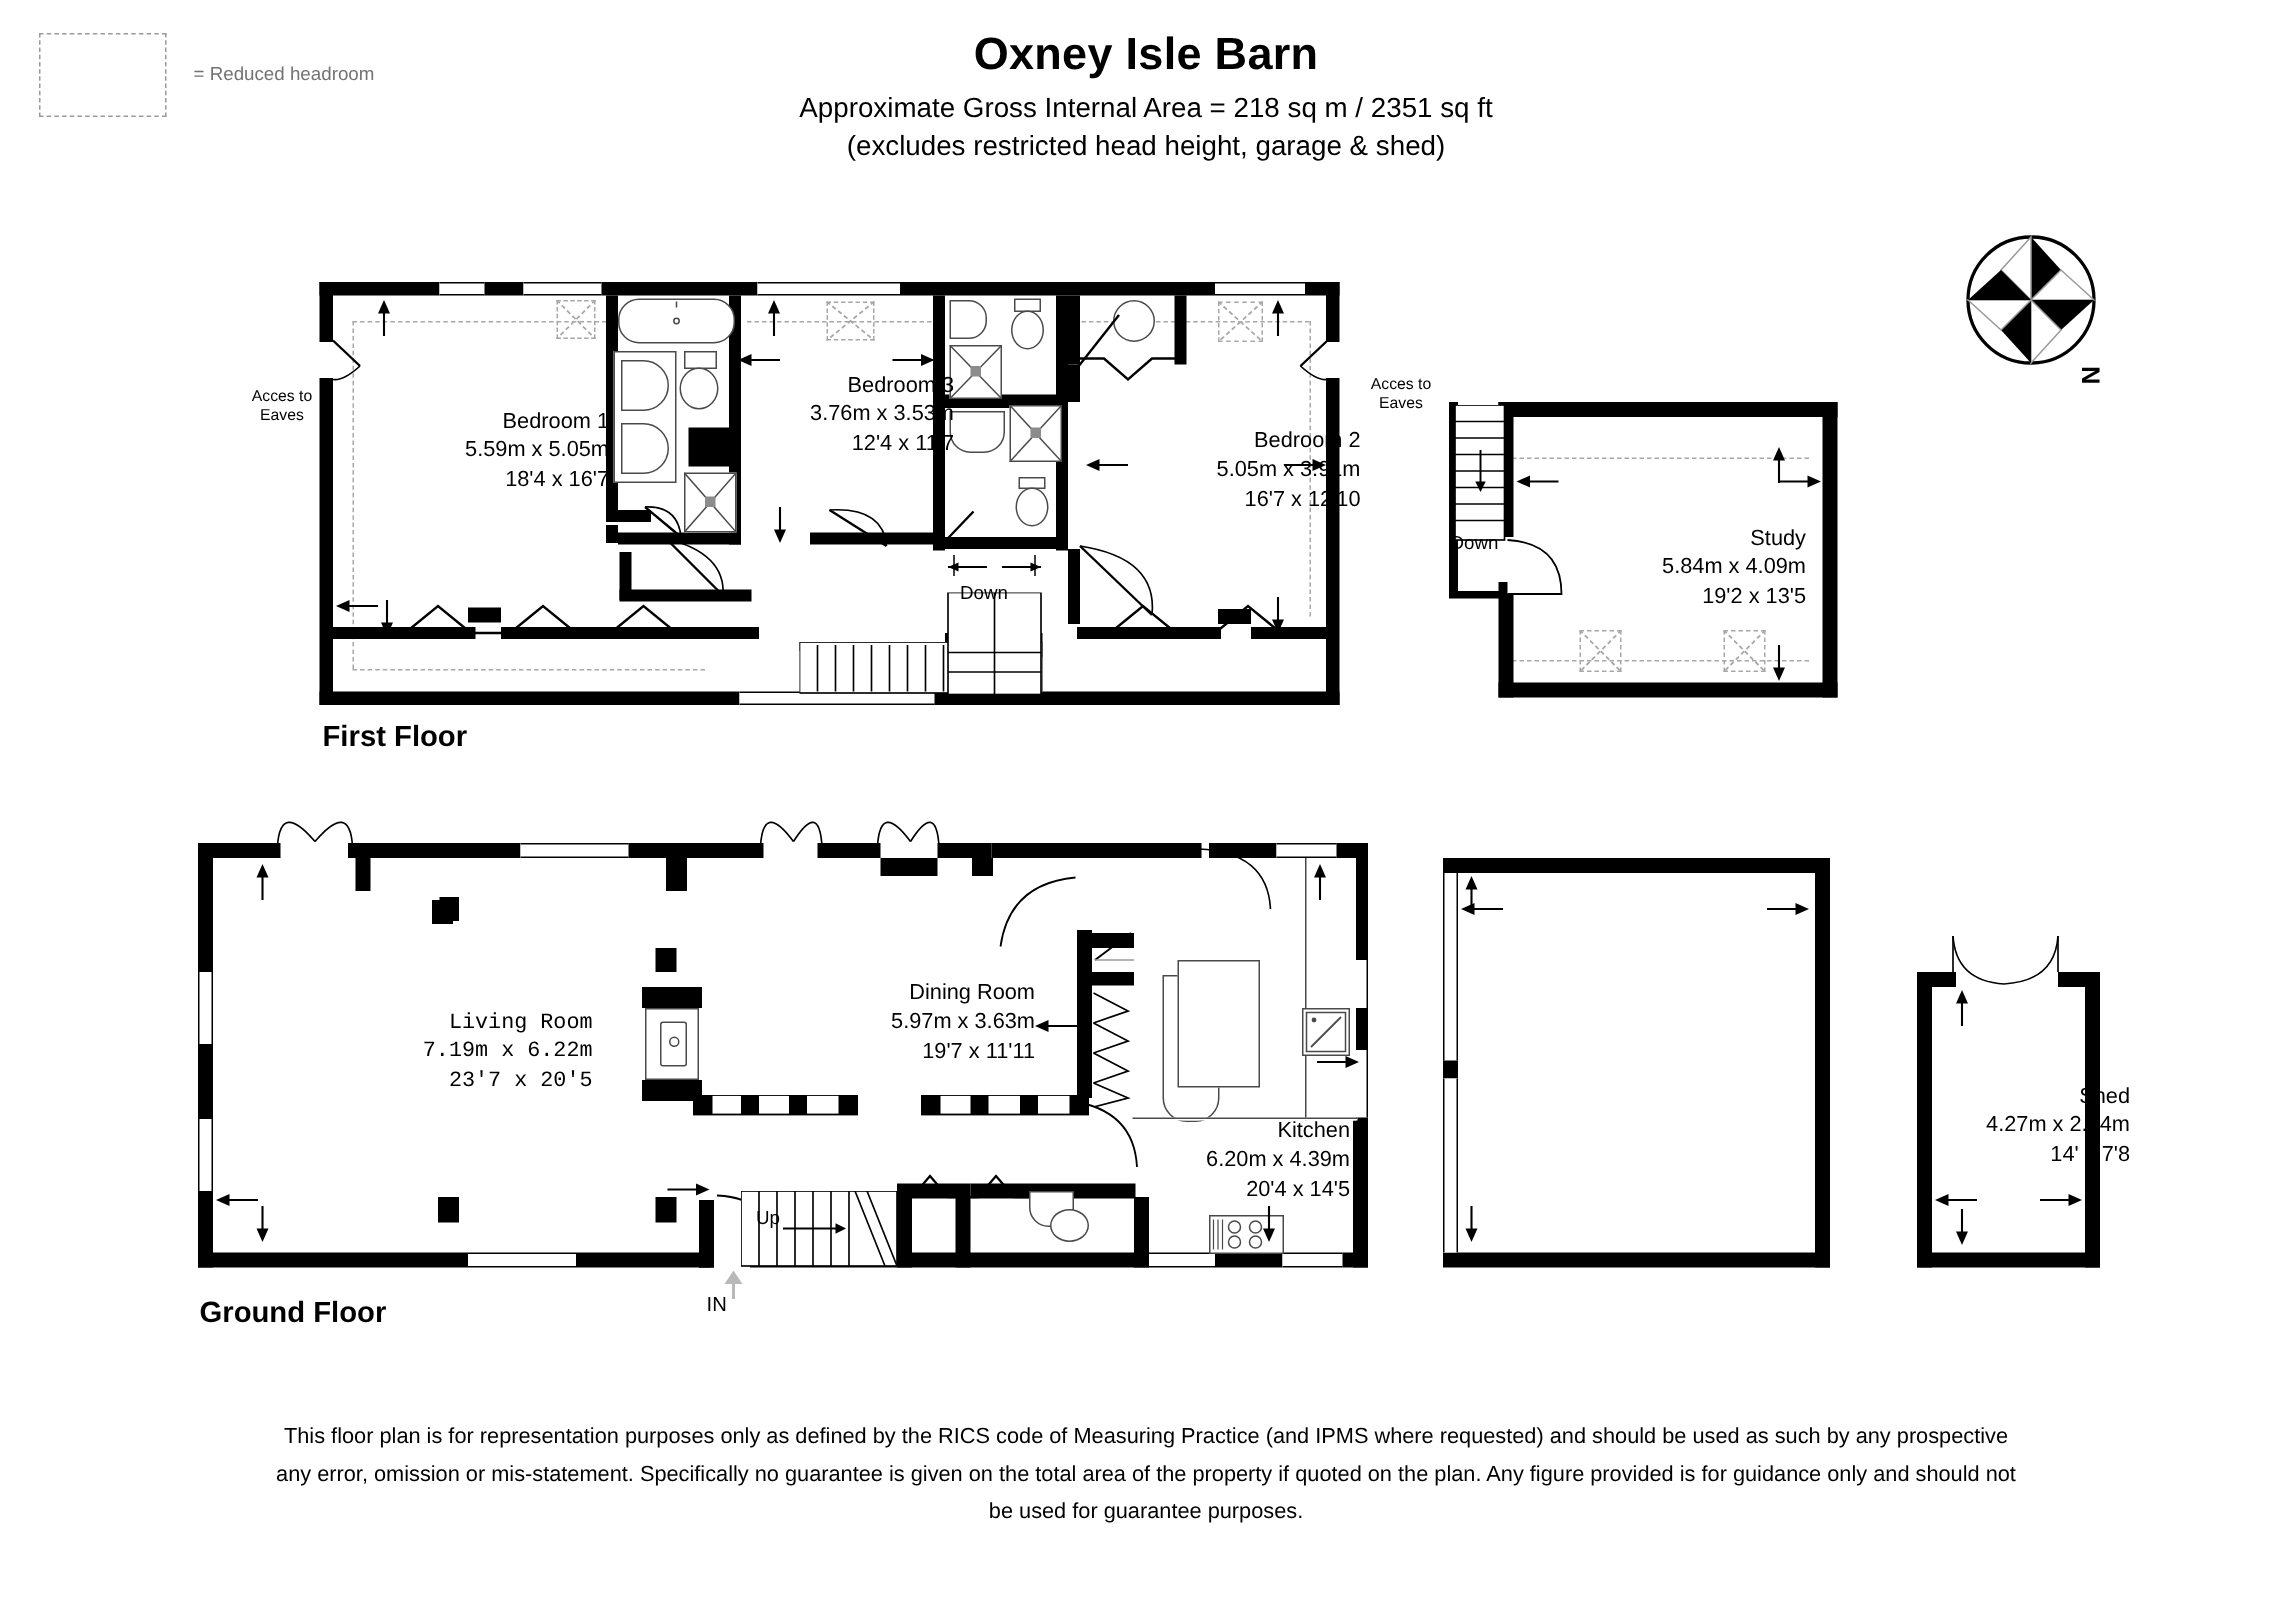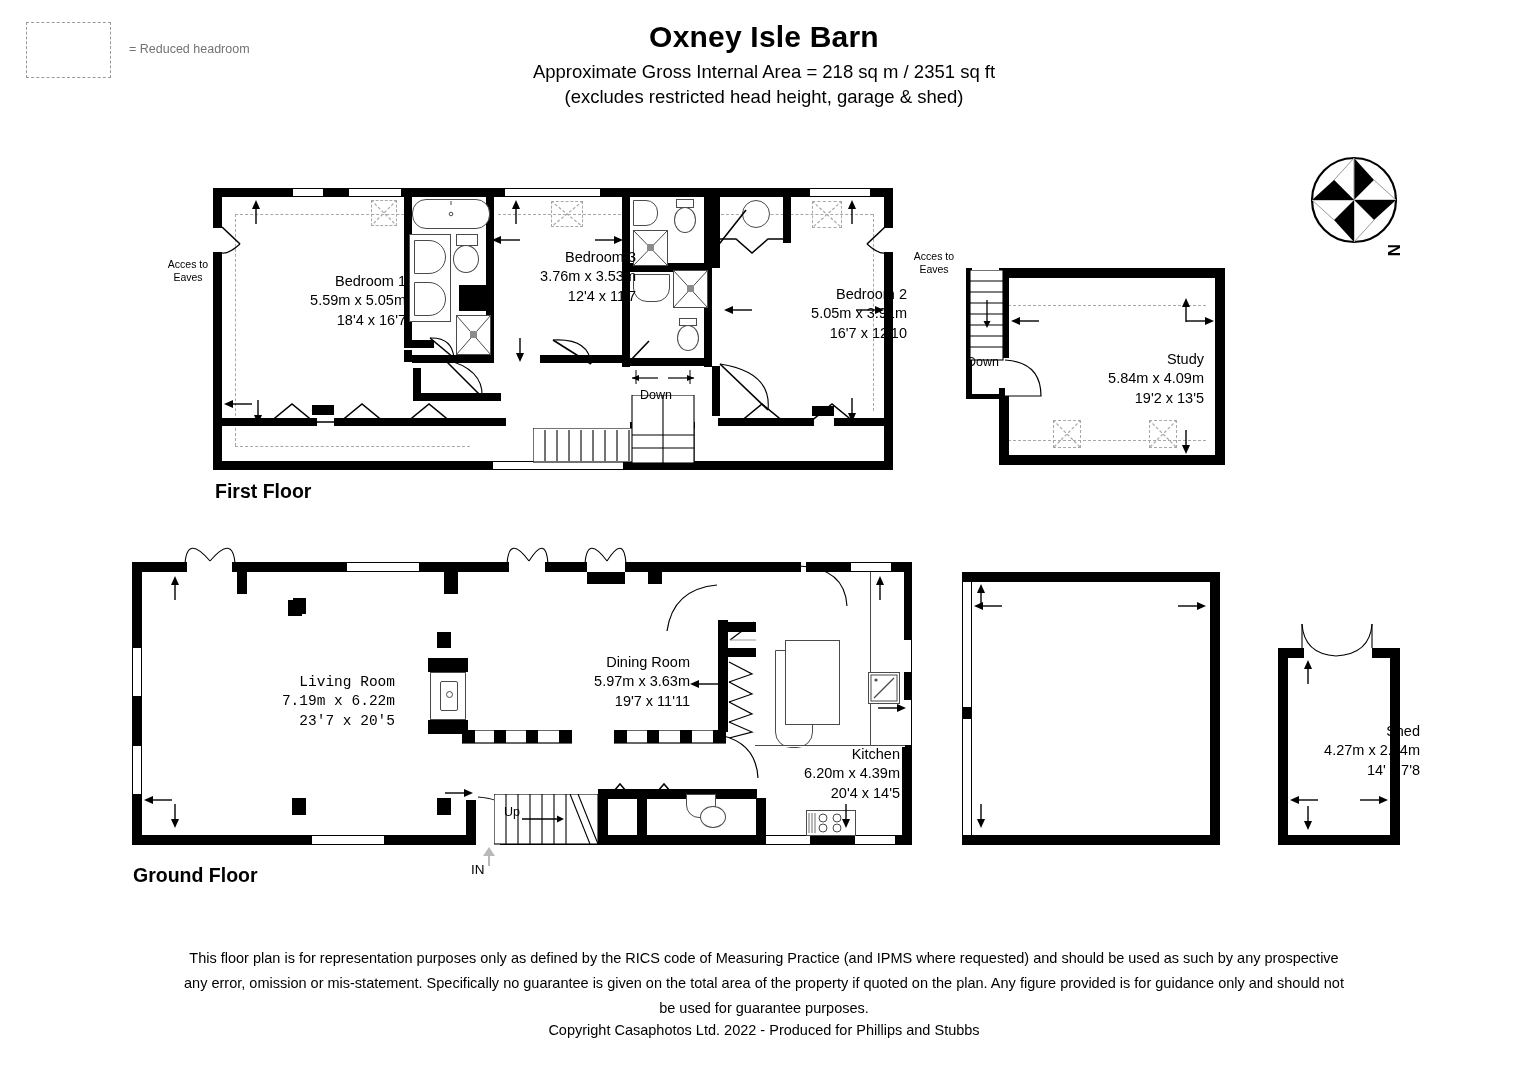--- a/index.html
+++ b/index.html
@@ -735,14 +735,13 @@
       <polygon points="8,26 4,17 12,17" fill="#000"></polygon>
   </svg>
 
   <div class="floor-label abs" style="left:133px;top:864px;">Ground Floor</div>
 </div>
 
 <div id="footer" class="abs">
   <p>This floor plan is for representation purposes only as defined by the RICS code of Measuring Practice (and IPMS where requested) and should be used as such by any prospective</p>
   <p>any error, omission or mis-statement. Specifically no guarantee is given on the total area of the property if quoted on the plan. Any figure provided is for guidance only and should not</p>
   <p>be used for guarantee purposes.</p>
-  <div id="copyright">Copyright Casaphotos Ltd. 2022 - Produced for Phillips and Stubbs</div>
 </div>
 
 </body></html>

